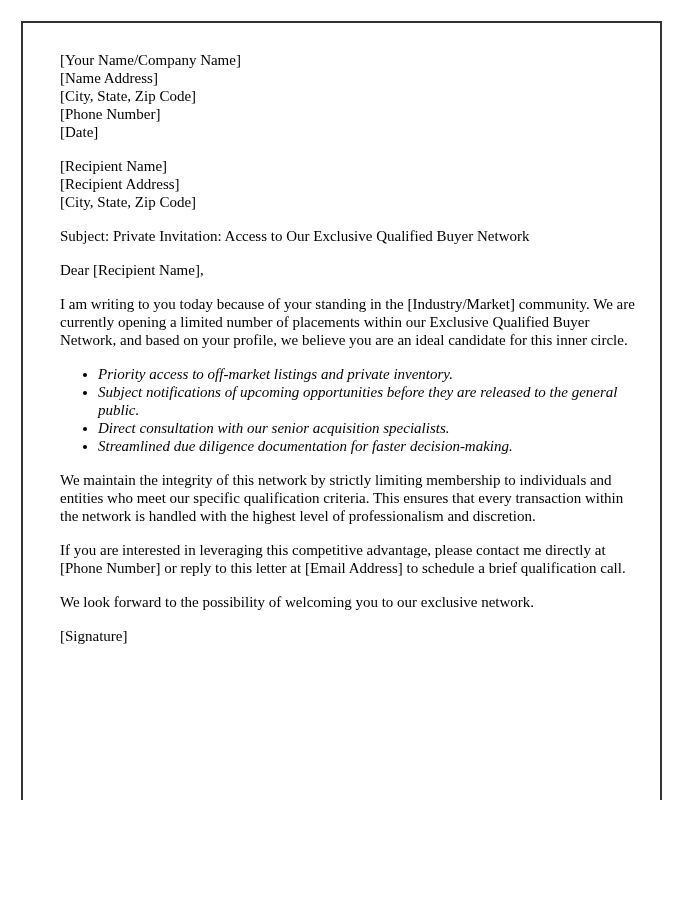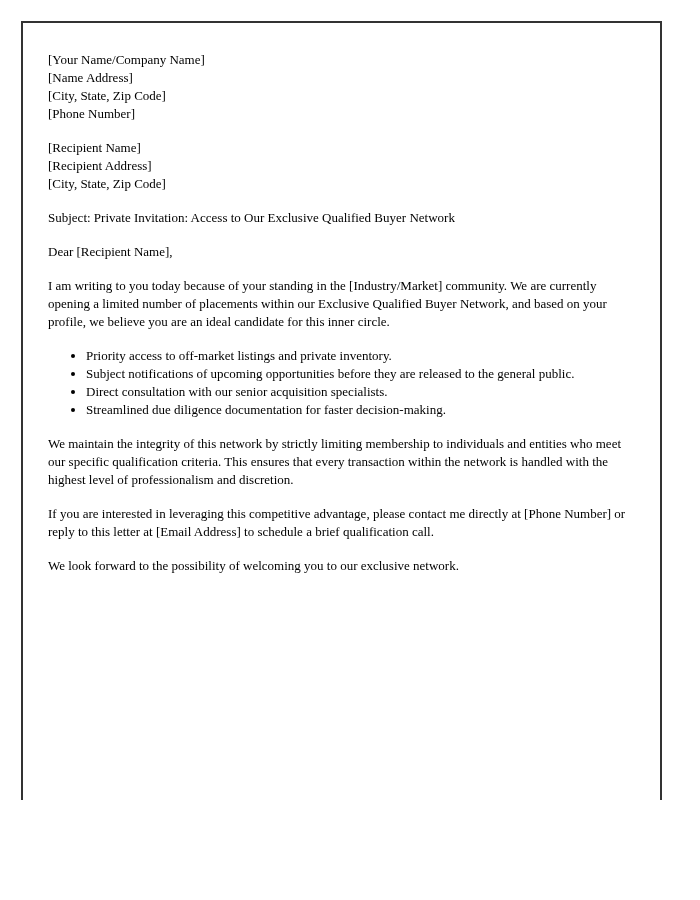--- a/index.html
+++ b/index.html
@@ -22,59 +22,61 @@
     height: 779px;
     box-sizing: border-box;
     background: #ffffff;
     border-top: 2px solid #333333;
     border-left: 2px solid #333333;
     border-right: 2px solid #333333;
     border-bottom: none;
   }
   .content {
     box-sizing: border-box;
-    padding: 28px 0 0 25px;
+    padding: 28px 0 0 37px;
     width: 611px;
-    font-size: 13px;
+    font-size: 15px;
     line-height: 18px;
   }
   .content .inner {
     width: 584px;
   }
   .block {
     margin: 0 0 16px 0;
   }
   .block div {
     line-height: 18px;
   }
   p {
     margin: 0 0 16px 0;
     line-height: 18px;
   }
   ul.benefits {
     margin: 0 0 16px 0;
     padding-left: 38px;
     list-style-type: disc;
+    font-style: italic;
   }
   ul.benefits li {
     line-height: 18px;
   }
 </style>
 </head>
 <body>
 
 <div class="page">
   <div class="content">
     <div class="inner">
 
       <div class="block">
         <div>[Your Name/Company Name]</div>
         <div>[Name Address]</div>
         <div>[City, State, Zip Code]</div>
         <div>[Phone Number]</div>
+        <div>[Date]</div>
       </div>
 
       <div class="block">
         <div>[Recipient Name]</div>
         <div>[Recipient Address]</div>
         <div>[City, State, Zip Code]</div>
       </div>
 
       <p>Subject: Private Invitation: Access to Our Exclusive Qualified Buyer Network</p>
 
@@ -87,16 +89,17 @@
         <li>Subject notifications of upcoming opportunities before they are released to the general public.</li>
         <li>Direct consultation with our senior acquisition specialists.</li>
         <li>Streamlined due diligence documentation for faster decision-making.</li>
       </ul>
 
       <p>We maintain the integrity of this network by strictly limiting membership to individuals and entities who meet our specific qualification criteria. This ensures that every transaction within the network is handled with the highest level of professionalism and discretion.</p>
       <p>If you are interested in leveraging this competitive advantage, please contact me directly at [Phone Number] or reply to this letter at [Email Address] to schedule a brief qualification call.</p>
       <p>We look forward to the possibility of welcoming you to our exclusive network.</p>
 
 
+      <p>[Signature]</p>
 
     </div>
   </div>
 </div>
 
 </body></html>

